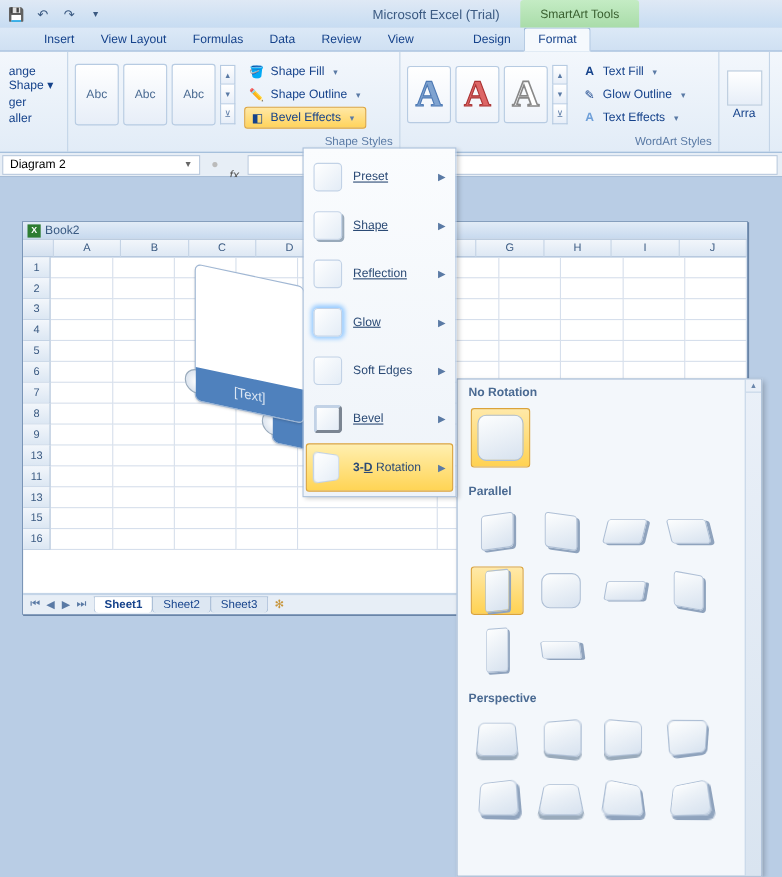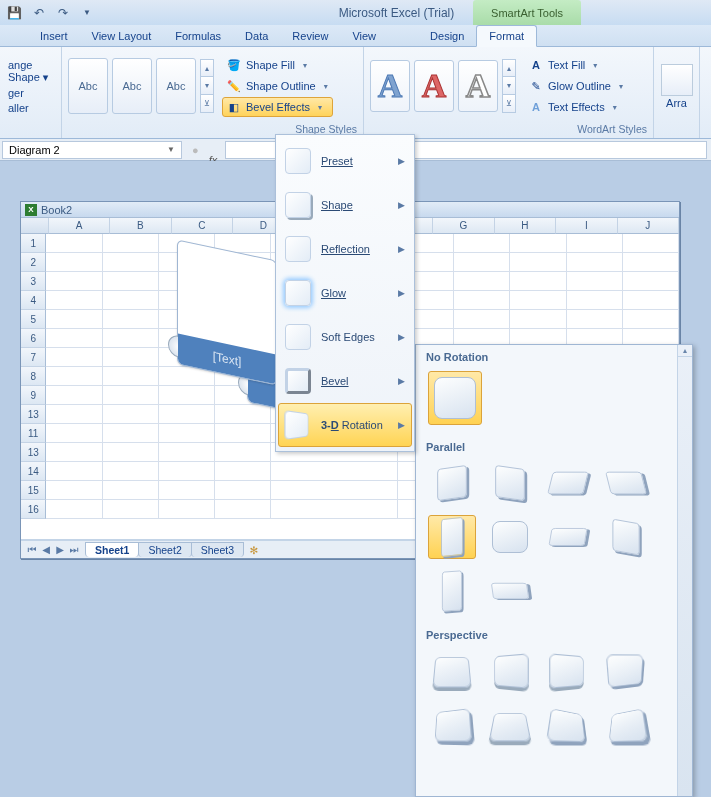--- a/index.html
+++ b/index.html
@@ -389,33 +389,20 @@
             <div class="cell"></div>
             <div class="cell"></div>
             <div class="cell" style="width: 140px;"></div>
             <div class="cell"></div>
             <div class="cell"></div>
             <div class="cell"></div>
             <div class="cell"></div>
             <div class="cell"></div>
           </div>
           <div class="row">
-            <div class="rh">14</div>
-            <div class="cell"></div>
-            <div class="cell"></div>
-            <div class="cell"></div>
-            <div class="cell"></div>
-            <div class="cell" style="width: 140px;"></div>
-            <div class="cell"></div>
-            <div class="cell"></div>
-            <div class="cell"></div>
-            <div class="cell"></div>
-            <div class="cell"></div>
-          </div>
-          <div class="row">
             <div class="rh">15</div>
             <div class="cell"></div>
             <div class="cell"></div>
             <div class="cell"></div>
             <div class="cell"></div>
             <div class="cell" style="width: 140px;"></div>
             <div class="cell"></div>
             <div class="cell"></div>
             <div class="cell"></div>
             <div class="cell"></div>

